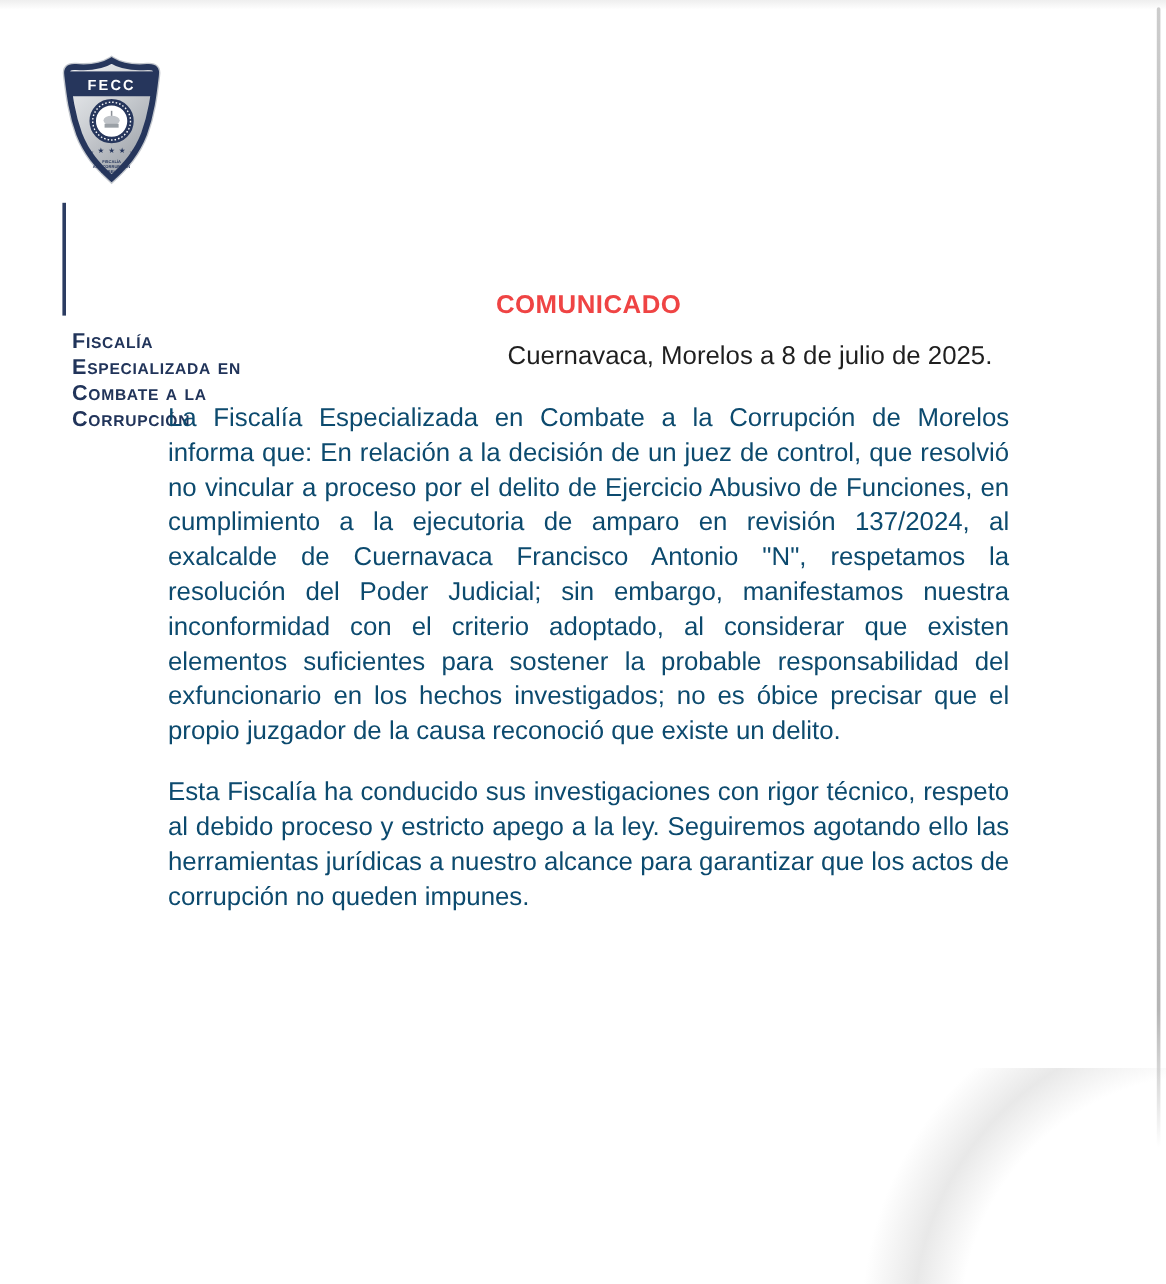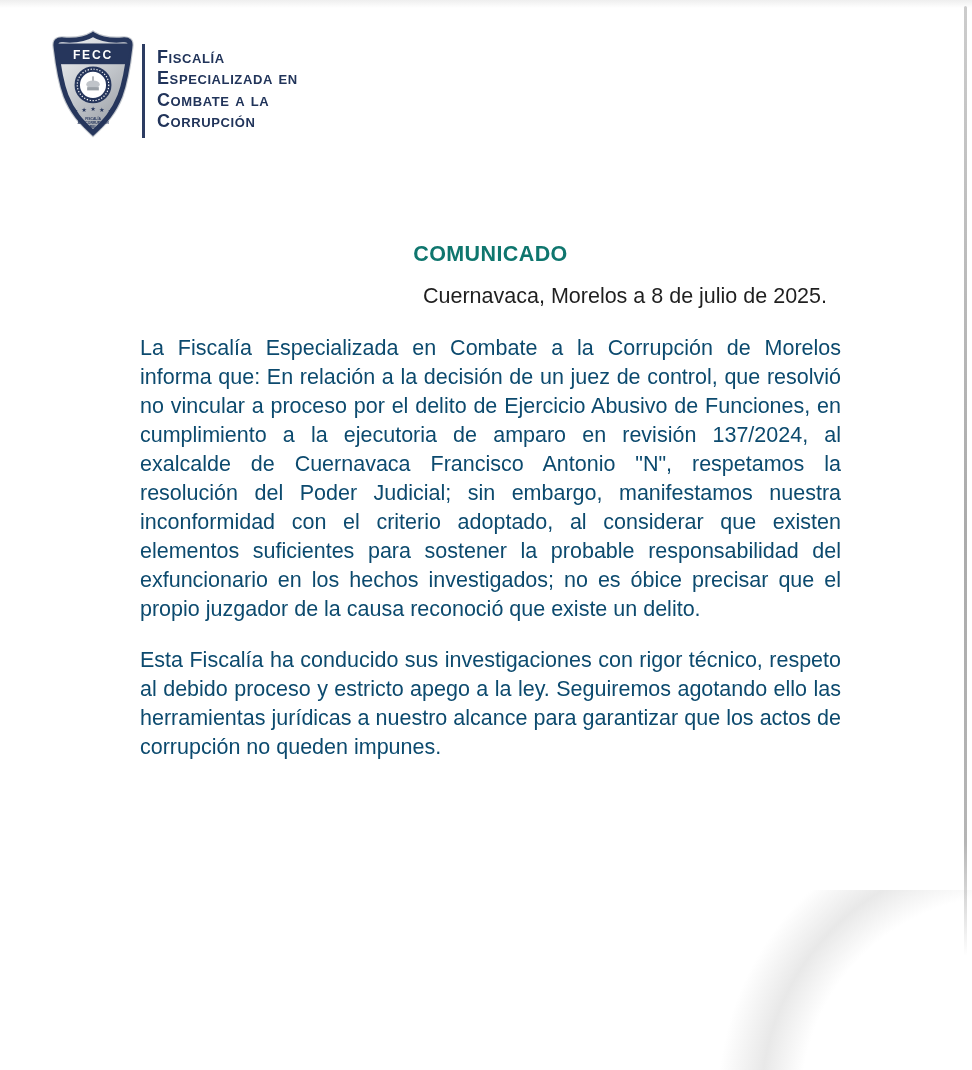--- a/index.html
+++ b/index.html
@@ -26,22 +26,22 @@
     position: absolute; right: 0; bottom: 0; width: 300px; height: 180px;
     background: radial-gradient(circle at 112% 118%,
        rgba(255,255,255,0) 52%,
        rgba(190,190,190,0.35) 62%,
        rgba(255,255,255,0) 73%);
     pointer-events: none;
   }
 
   
   .logo-row {
-    position: absolute; left: 48px; top: 28px;
-    display: flex; align-items: center;
+    position: absolute; left: 48px; top: 44px;
+    display: flex; align-items: flex-start; flex-direction: column;
   }
   .badge-svg { width: 90px; height: 112px; display: block; }
   .logo-divider {
     width: 3px; height: 94px;
     background: #2c3c62;
     margin-left: 4px; margin-top: 13px;
   }
   .wordmark {
     margin-left: 12px; margin-top: 11px;
     color: #21345a;
@@ -56,21 +56,21 @@
   
   .doc {
     position: absolute; left: 140px; top: 0; width: 701px;
   }
   .doc-title {
     margin-top: 242px;
     text-align: center;
     font-weight: bold;
     font-size: 21.5px;
     letter-spacing: 0.4px;
-    color: #0f766e;
+    color: #ef4444;
   }
   .dateline {
     margin-top: 17px;
     text-align: right;
     padding-right: 14px;
     font-size: 21.5px;
     color: #1f1f1f;
   }
   .paragraphs { margin-top: 25px; }
   .paragraphs p {

